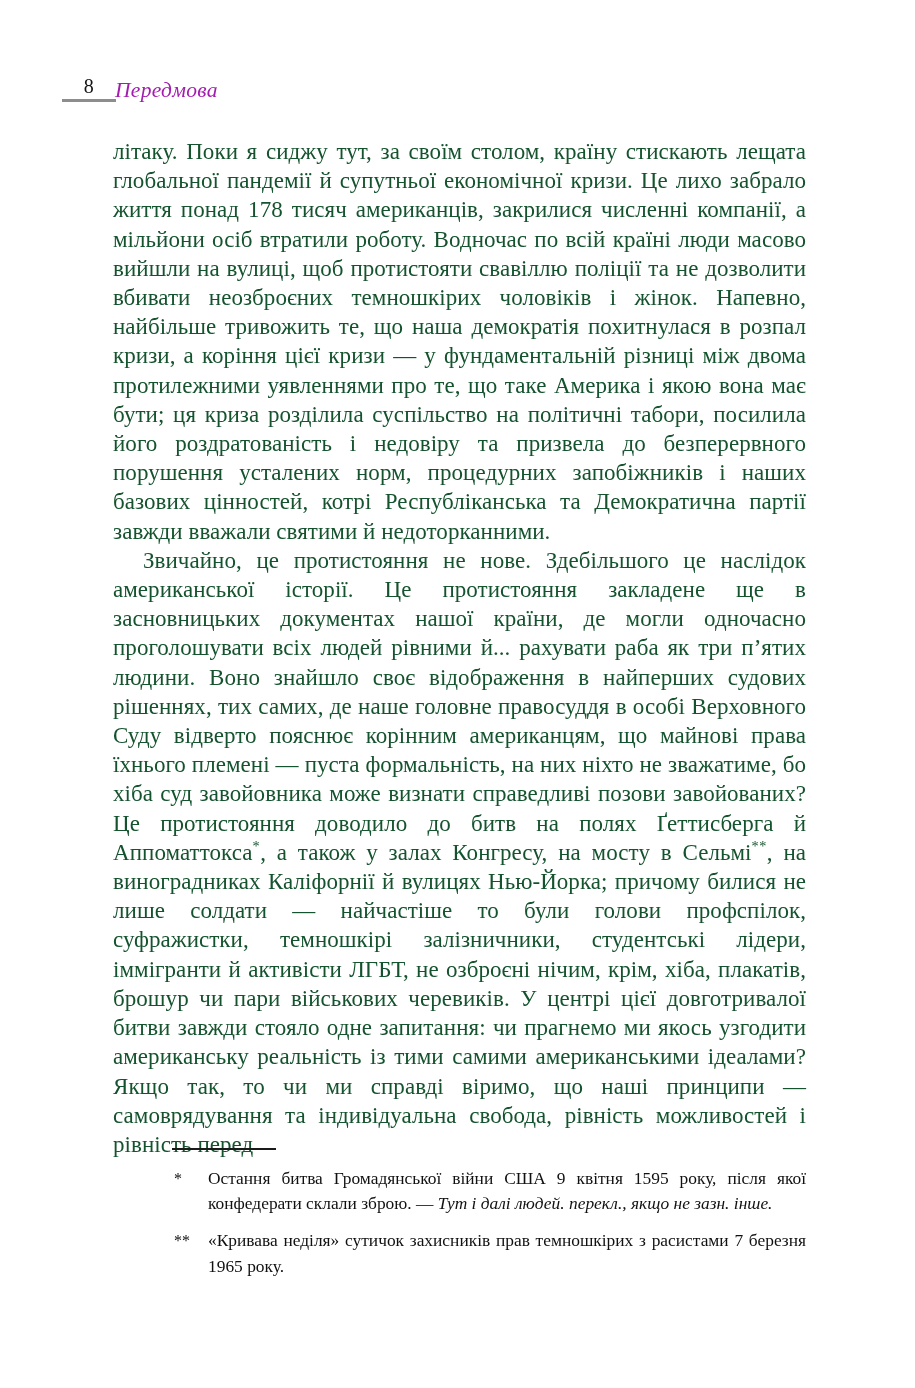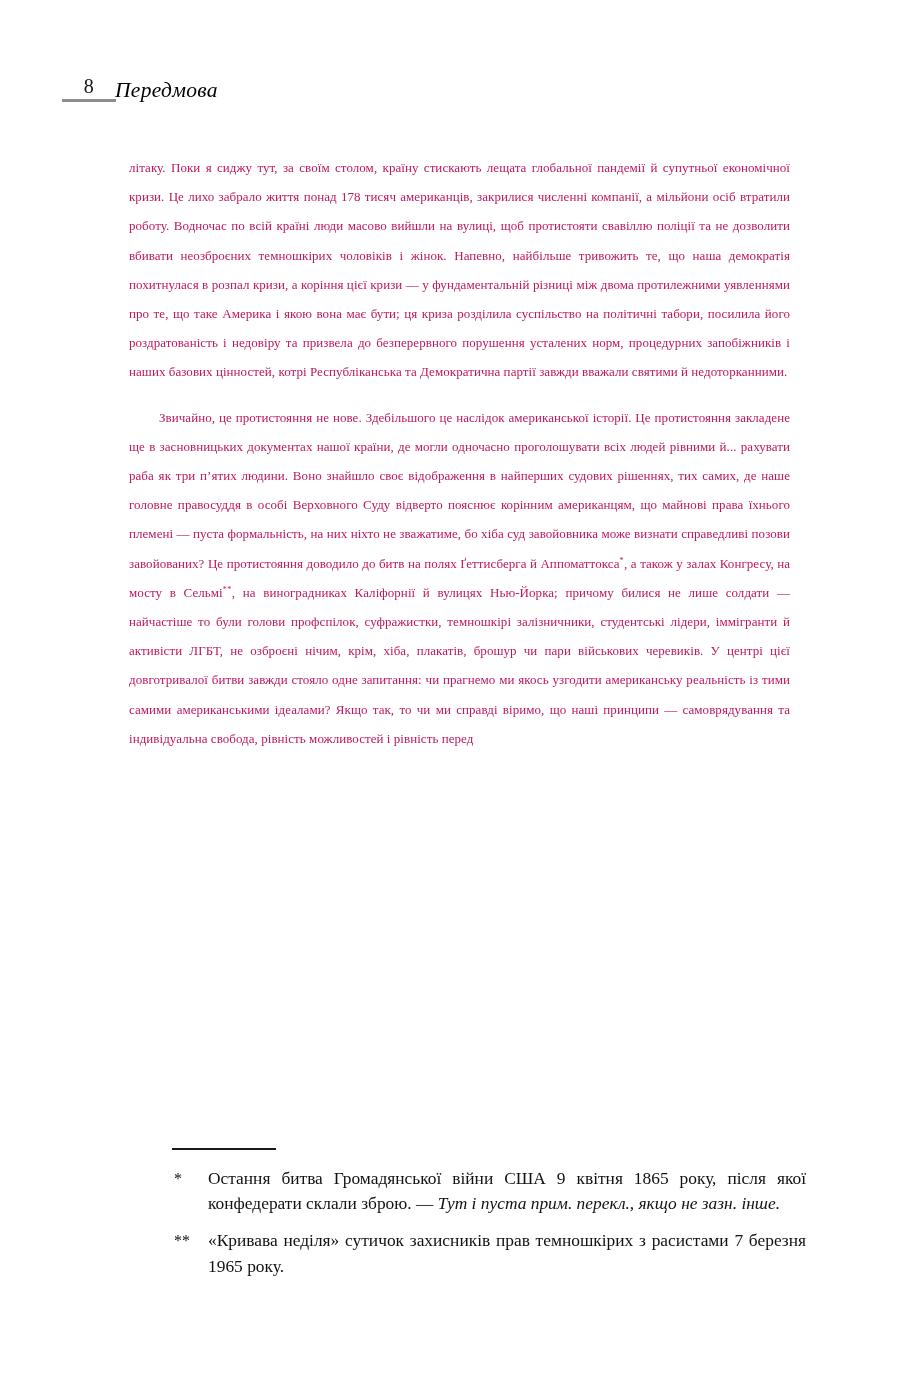--- a/index.html
+++ b/index.html
@@ -52,39 +52,39 @@
     width: 54px;
   }
   .running-head {
     position: absolute;
     left: 53px;
     top: 3px;
     font-style: italic;
     font-size: 21.5px;
     line-height: 26px;
     letter-spacing: 0.3px;
-    color: #000000;
+    color: #a21caf;
     white-space: nowrap;
   }
 
   
   .body-col {
     position: absolute;
     left: 113px;
     top: 137px;
     width: 693px;
   }
   p.body {
-    margin: 16px;
-    font-size: 13px;
+    margin: 0;
+    font-size: 23px;
     line-height: 29.2px;
     text-align: justify;
     text-justify: inter-word;
     hyphens: none;
-    color: #be185d;
+    color: #14532d;
     letter-spacing: 0.05px;
   }
   p.body.indent {
     text-indent: 30px;
     font-family: Liberation Serif, serif;
   }
   sup.fn {
     font-size: 0.62em;
     vertical-align: super;
     line-height: 0;
@@ -146,21 +146,21 @@
   <div class="body-col" id="body-col">
       <p class="body"><span>літаку. Поки я сиджу тут, за своїм столом, країну стискають лещата глобальної пандемії й супутньої економічної кризи. Це лихо забрало життя понад 178 тисяч американців, закрилися численні компанії, а мільйони осіб втратили роботу. Водночас по всій країні люди масово вийшли на вулиці, щоб протистояти свавіллю поліції та не дозволити вбивати неозброєних темношкірих чоловіків і жінок. Напевно, найбільше тривожить те, що наша демократія похитнулася в розпал кризи, а коріння цієї кризи — у фундаментальній різниці між двома протилежними уявленнями про те, що таке Америка і якою вона має бути; ця криза розділила суспільство на політичні табори, посилила його роздратованість і недовіру та призвела до безперервного порушення усталених норм, процедурних запобіжників і наших базових цінностей, котрі Республіканська та Демократична партії завжди вважали святими й недоторканними.</span></p>
       <p class="body indent"><span>Звичайно, це протистояння не нове. Здебільшого це наслідок американської історії. Це протистояння закладене ще в засновницьких документах нашої країни, де могли одночасно проголошувати всіх людей рівними й... рахувати раба як три п’ятих людини. Воно знайшло своє відображення в найперших судових рішеннях, тих самих, де наше головне правосуддя в особі Верховного Суду відверто пояснює корінним американцям, що майнові права їхнього племені — пуста формальність, на них ніхто не зважатиме, бо хіба суд завойовника може визнати справедливі позови завойованих? Це протистояння доводило до битв на полях Ґеттисберга й Аппоматтокса</span><sup class="fn">*</sup><span>, а також у залах Конгресу, на мосту в Сельмі</span><sup class="fn">**</sup><span>, на виноградниках Каліфорнії й вулицях Нью-Йорка; причому билися не лише солдати — найчастіше то були голови профспілок, суфражистки, темношкірі залізничники, студентські лідери, іммігранти й активісти ЛГБТ, не озброєні нічим, крім, хіба, плакатів, брошур чи пари військових черевиків. У центрі цієї довготривалої битви завжди стояло одне запитання: чи прагнемо ми якось узгодити американську реальність із тими самими американськими ідеалами? Якщо так, то чи ми справді віримо, що наші принципи — самоврядування та індивідуальна свобода, рівність можливостей і рівність перед</span></p>
     </div>
 
   <div class="footnotes">
     <div class="fn-rule"></div>
     <div id="fn-list">
         <div class="fn-item">
           <div class="fn-marker">*</div>
-          <div class="fn-text"><span>Остання битва Громадянської війни США 9 квітня 1865 року, після якої конфедерати склали зброю. — </span><em>Тут і пуста прим. перекл., якщо не зазн. інше.</em></div>
+          <div class="fn-text"><span>Остання битва Громадянської війни США 9 квітня 1595 року, після якої конфедерати склали зброю. — </span><em>Тут і далі людей. перекл., якщо не зазн. інше.</em></div>
         </div>
         <div class="fn-item">
           <div class="fn-marker">**</div>
           <div class="fn-text"><span>«Кривава неділя» сутичок захисників прав темношкірих з расистами 7 березня 1965 року.</span></div>
         </div>
       </div>
   </div>
 
 </div>
 

